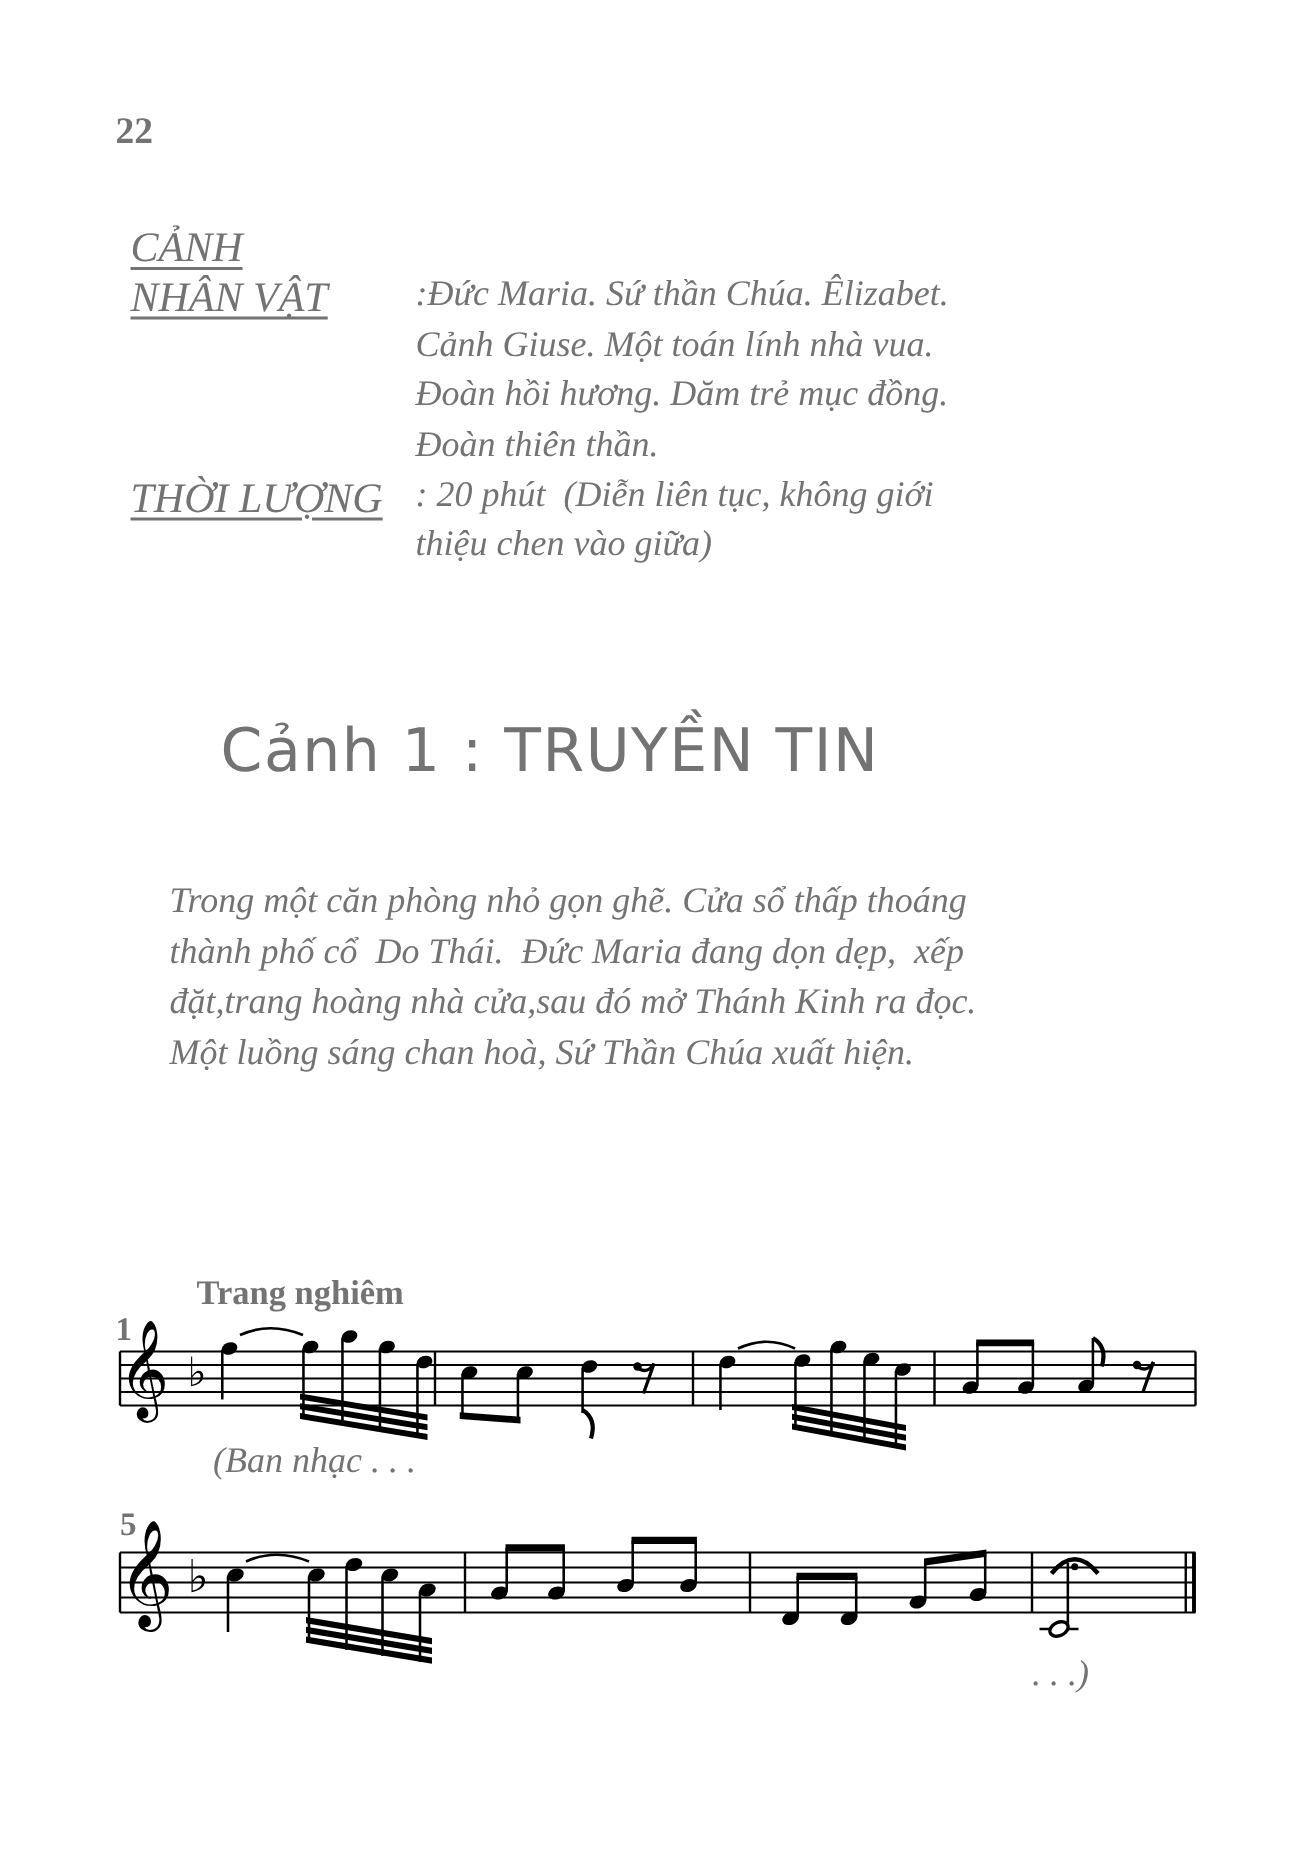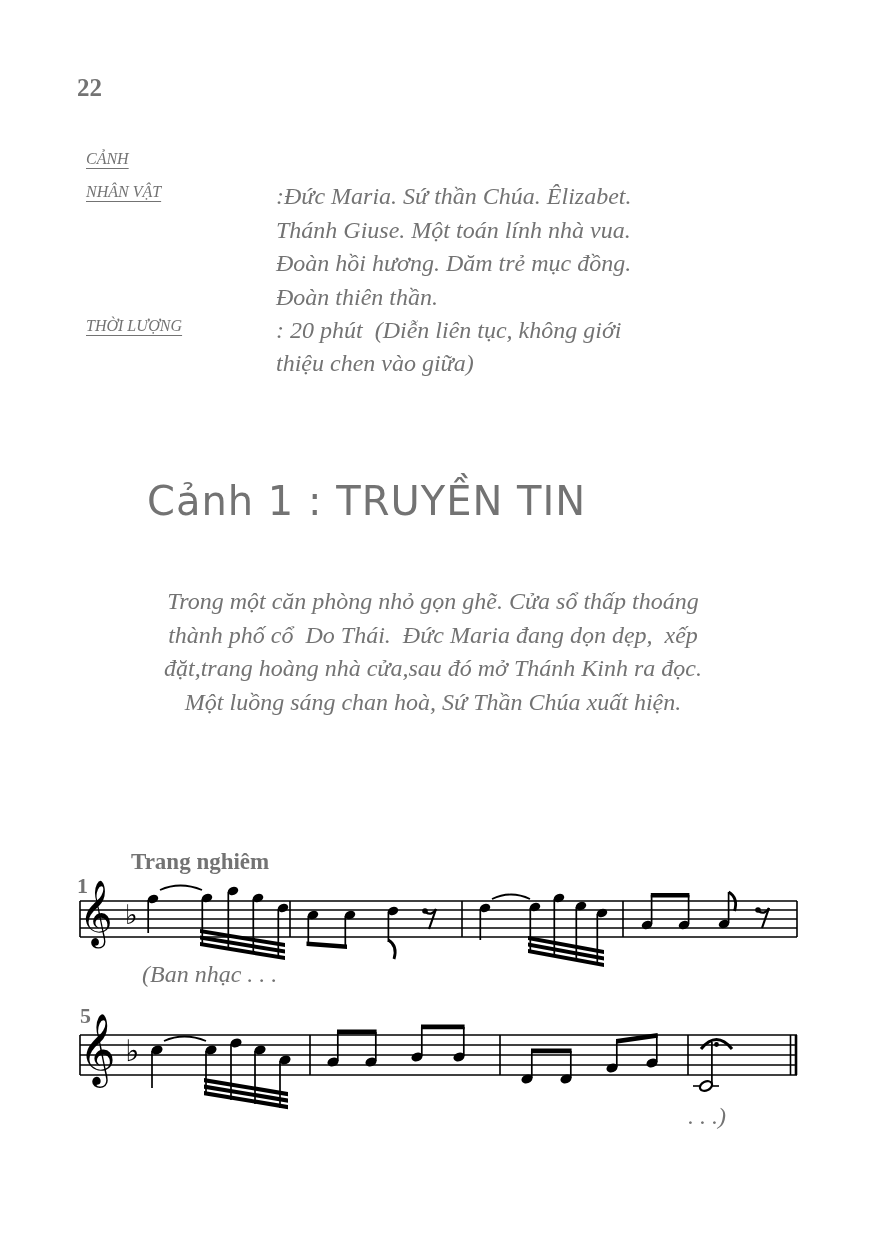--- a/index.html
+++ b/index.html
@@ -13,40 +13,40 @@
     margin:0 auto;
   }
   .abs{position:absolute;}
   .page-number{
     left:77px;top:74px;
     font-size:25px;font-weight:bold;
   }
   .info-block{left:0;top:150px;width:760px;}
   .info-row{display:flex;height:33.4px;align-items:flex-start;}
   .info-label{
-    width:190px;padding-left:86px;flex:0 0 auto;
-    font-style:italic;font-size:16px;
+    width:190px;padding-left:46px;flex:0 0 auto;
+    font-style:italic;font-size:28px;
     text-decoration:underline;
     text-underline-offset:4px;
     white-space:pre;
+    margin-left:41px;
   }
   .info-text{
     flex:1;font-style:italic;font-size:24px;white-space:pre;
   }
   .scene-heading{
     left:147px;top:478px;
     font-family:"DejaVu Sans", sans-serif;
     font-size:40px;letter-spacing:1px;font-weight:400;
     white-space:pre;
   }
   .stage-direction{
     left:113px;top:585px;width:640px;
     font-style:italic;font-size:24px;line-height:33.5px;
     white-space:pre-wrap;
-    text-align:center;
   }
   .tempo-marking{
     left:131px;top:849px;
     font-weight:bold;font-size:23px;
   }
   .measure-number{font-weight:bold;font-size:22px;}
   .m1{left:77px;top:873px;}
   .m5{left:80px;top:1003px;}
   .band-cue-open{
     left:142px;top:961px;
@@ -81,21 +81,21 @@
   <div class="abs info-block">
     <div class="info-row">
       <span class="info-label">CẢNH</span>
     </div>
     <div class="info-row">
       <span class="info-label">NHÂN VẬT</span>
       <span class="info-text">:Đức Maria. Sứ thần Chúa. Êlizabet.</span>
     </div>
     <div class="info-row">
       <span class="info-label" style="text-decoration:none"></span>
-      <span class="info-text">Thánh Giuse. Một toán lính nhà vua.</span>
+      <span class="info-text">Cảnh Giuse. Một toán lính nhà vua.</span>
     </div>
     <div class="info-row">
       <span class="info-label" style="text-decoration:none"></span>
       <span class="info-text">Đoàn hồi hương. Dăm trẻ mục đồng.</span>
     </div>
     <div class="info-row">
       <span class="info-label" style="text-decoration:none"></span>
       <span class="info-text">Đoàn thiên thần.</span>
     </div>
     <div class="info-row">

